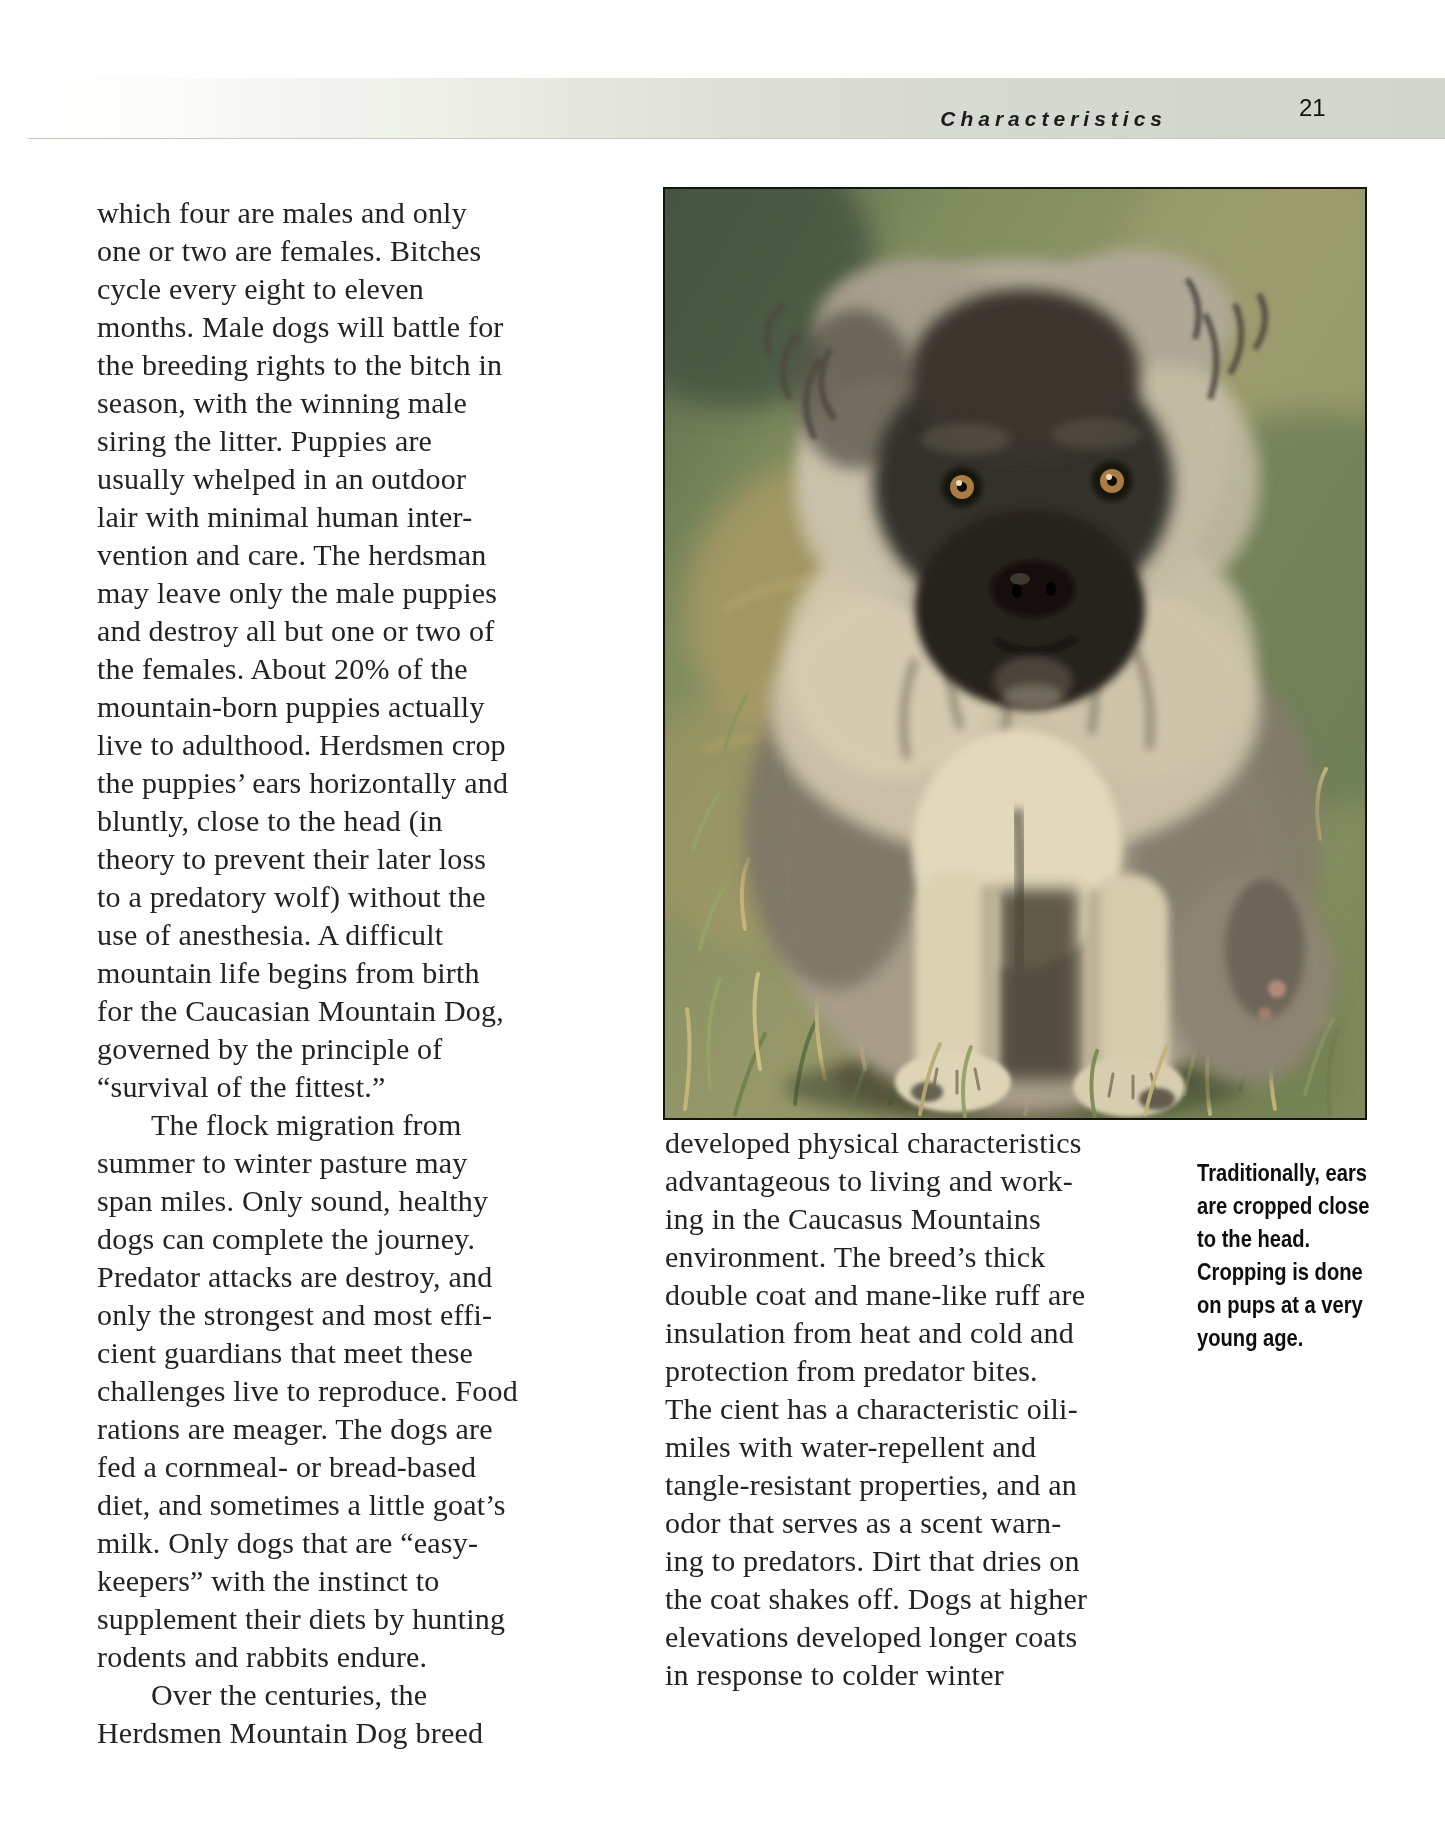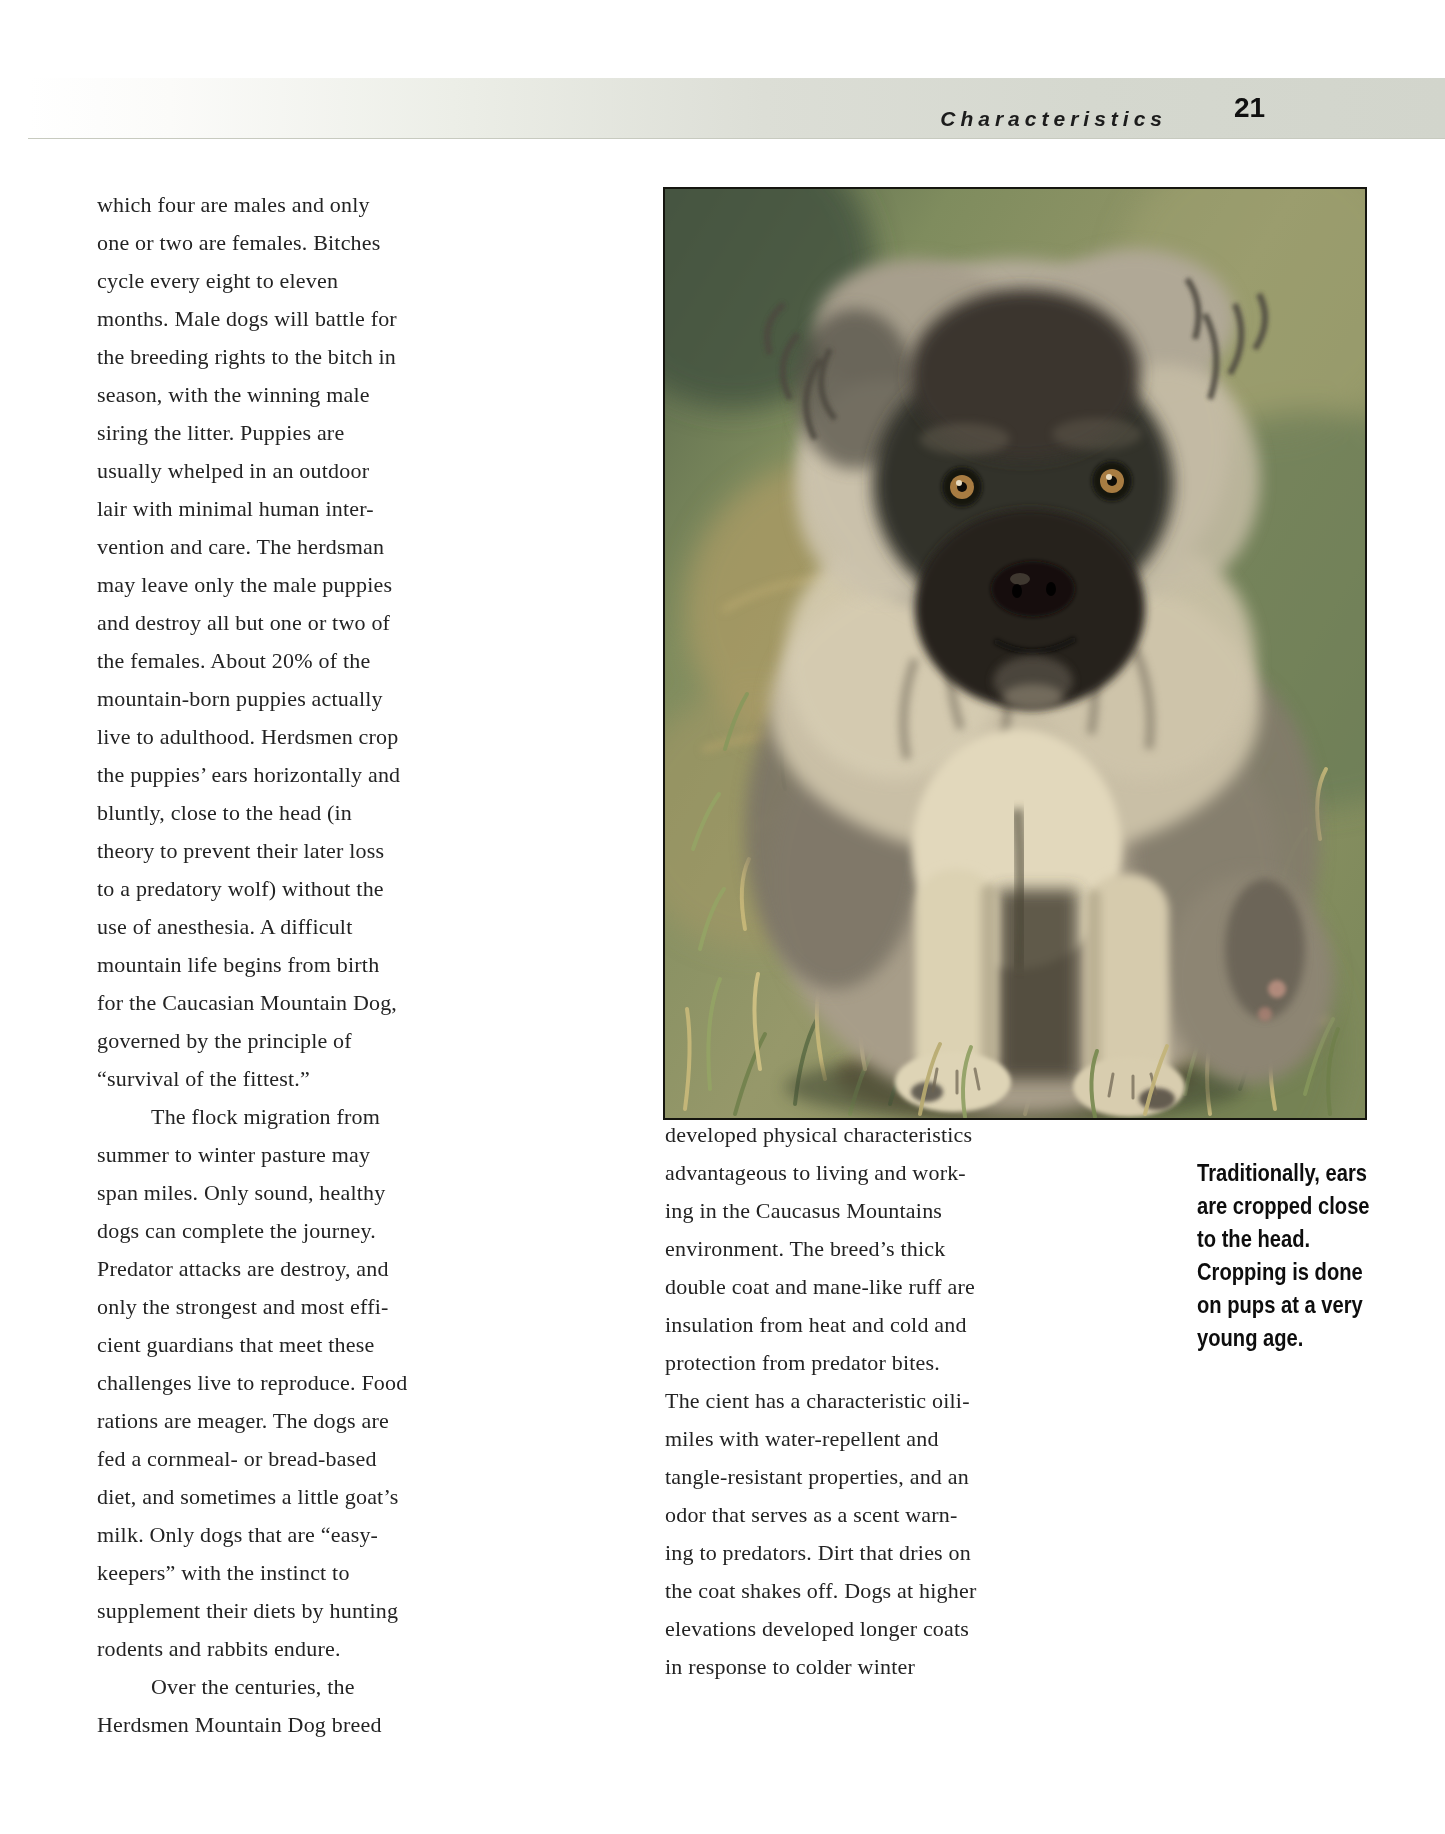--- a/index.html
+++ b/index.html
@@ -11,27 +11,27 @@
     position:absolute; left:28px; top:78px; width:1417px; height:60px;
     background:linear-gradient(90deg,#ffffff 0%,#fbfbf9 10%,#eceee7 30%,#dcded6 52%,#d5d8cf 75%,#d2d5cc 100%);
     border-bottom:1px solid #c7cabf;
   }
   .header-title {
     position:absolute; right:278px; top:11px; white-space:nowrap;
     font-family:"Liberation Sans", sans-serif; font-style:italic; font-weight:700;
     font-size:21px; line-height:44px; letter-spacing:5px; color:#1c1c1c;margin-top:8px;
   }
   .page-number {
-    position:absolute; left:1206px; top:8px; white-space:nowrap;
-    font-family:"Liberation Sans", sans-serif; font-weight:700;
-    font-size:28px; line-height:44px; color:#101010;
+    position:absolute; left:1271px; top:8px; white-space:nowrap;
+    font-family:"Liberation Sans", sans-serif; font-weight:400;
+    font-size:24px; line-height:44px; color:#101010;
   }
   .text-col {
     position:absolute; font-family:"Liberation Serif", serif;
-    font-size:22px; line-height:38px; color:#232323; letter-spacing:0.2px;
+    font-size:30px; line-height:38px; color:#232323; letter-spacing:0.2px;margin-top:8px;
   }
   #left-col  { left:97px;  top:186px;  width:445px; }
   #right-col { left:665px; top:1116px; width:535px; }
   .tline { white-space:nowrap; }
   .tline.indent { padding-left:54px; }
   .photo-frame {
     position:absolute; left:663px; top:187px; width:704px; height:933px;
     border:2px solid #15150f; box-sizing:border-box; background:#7f8a5c;
   }
   .photo-frame svg { display:block; width:100%; height:100%; }

